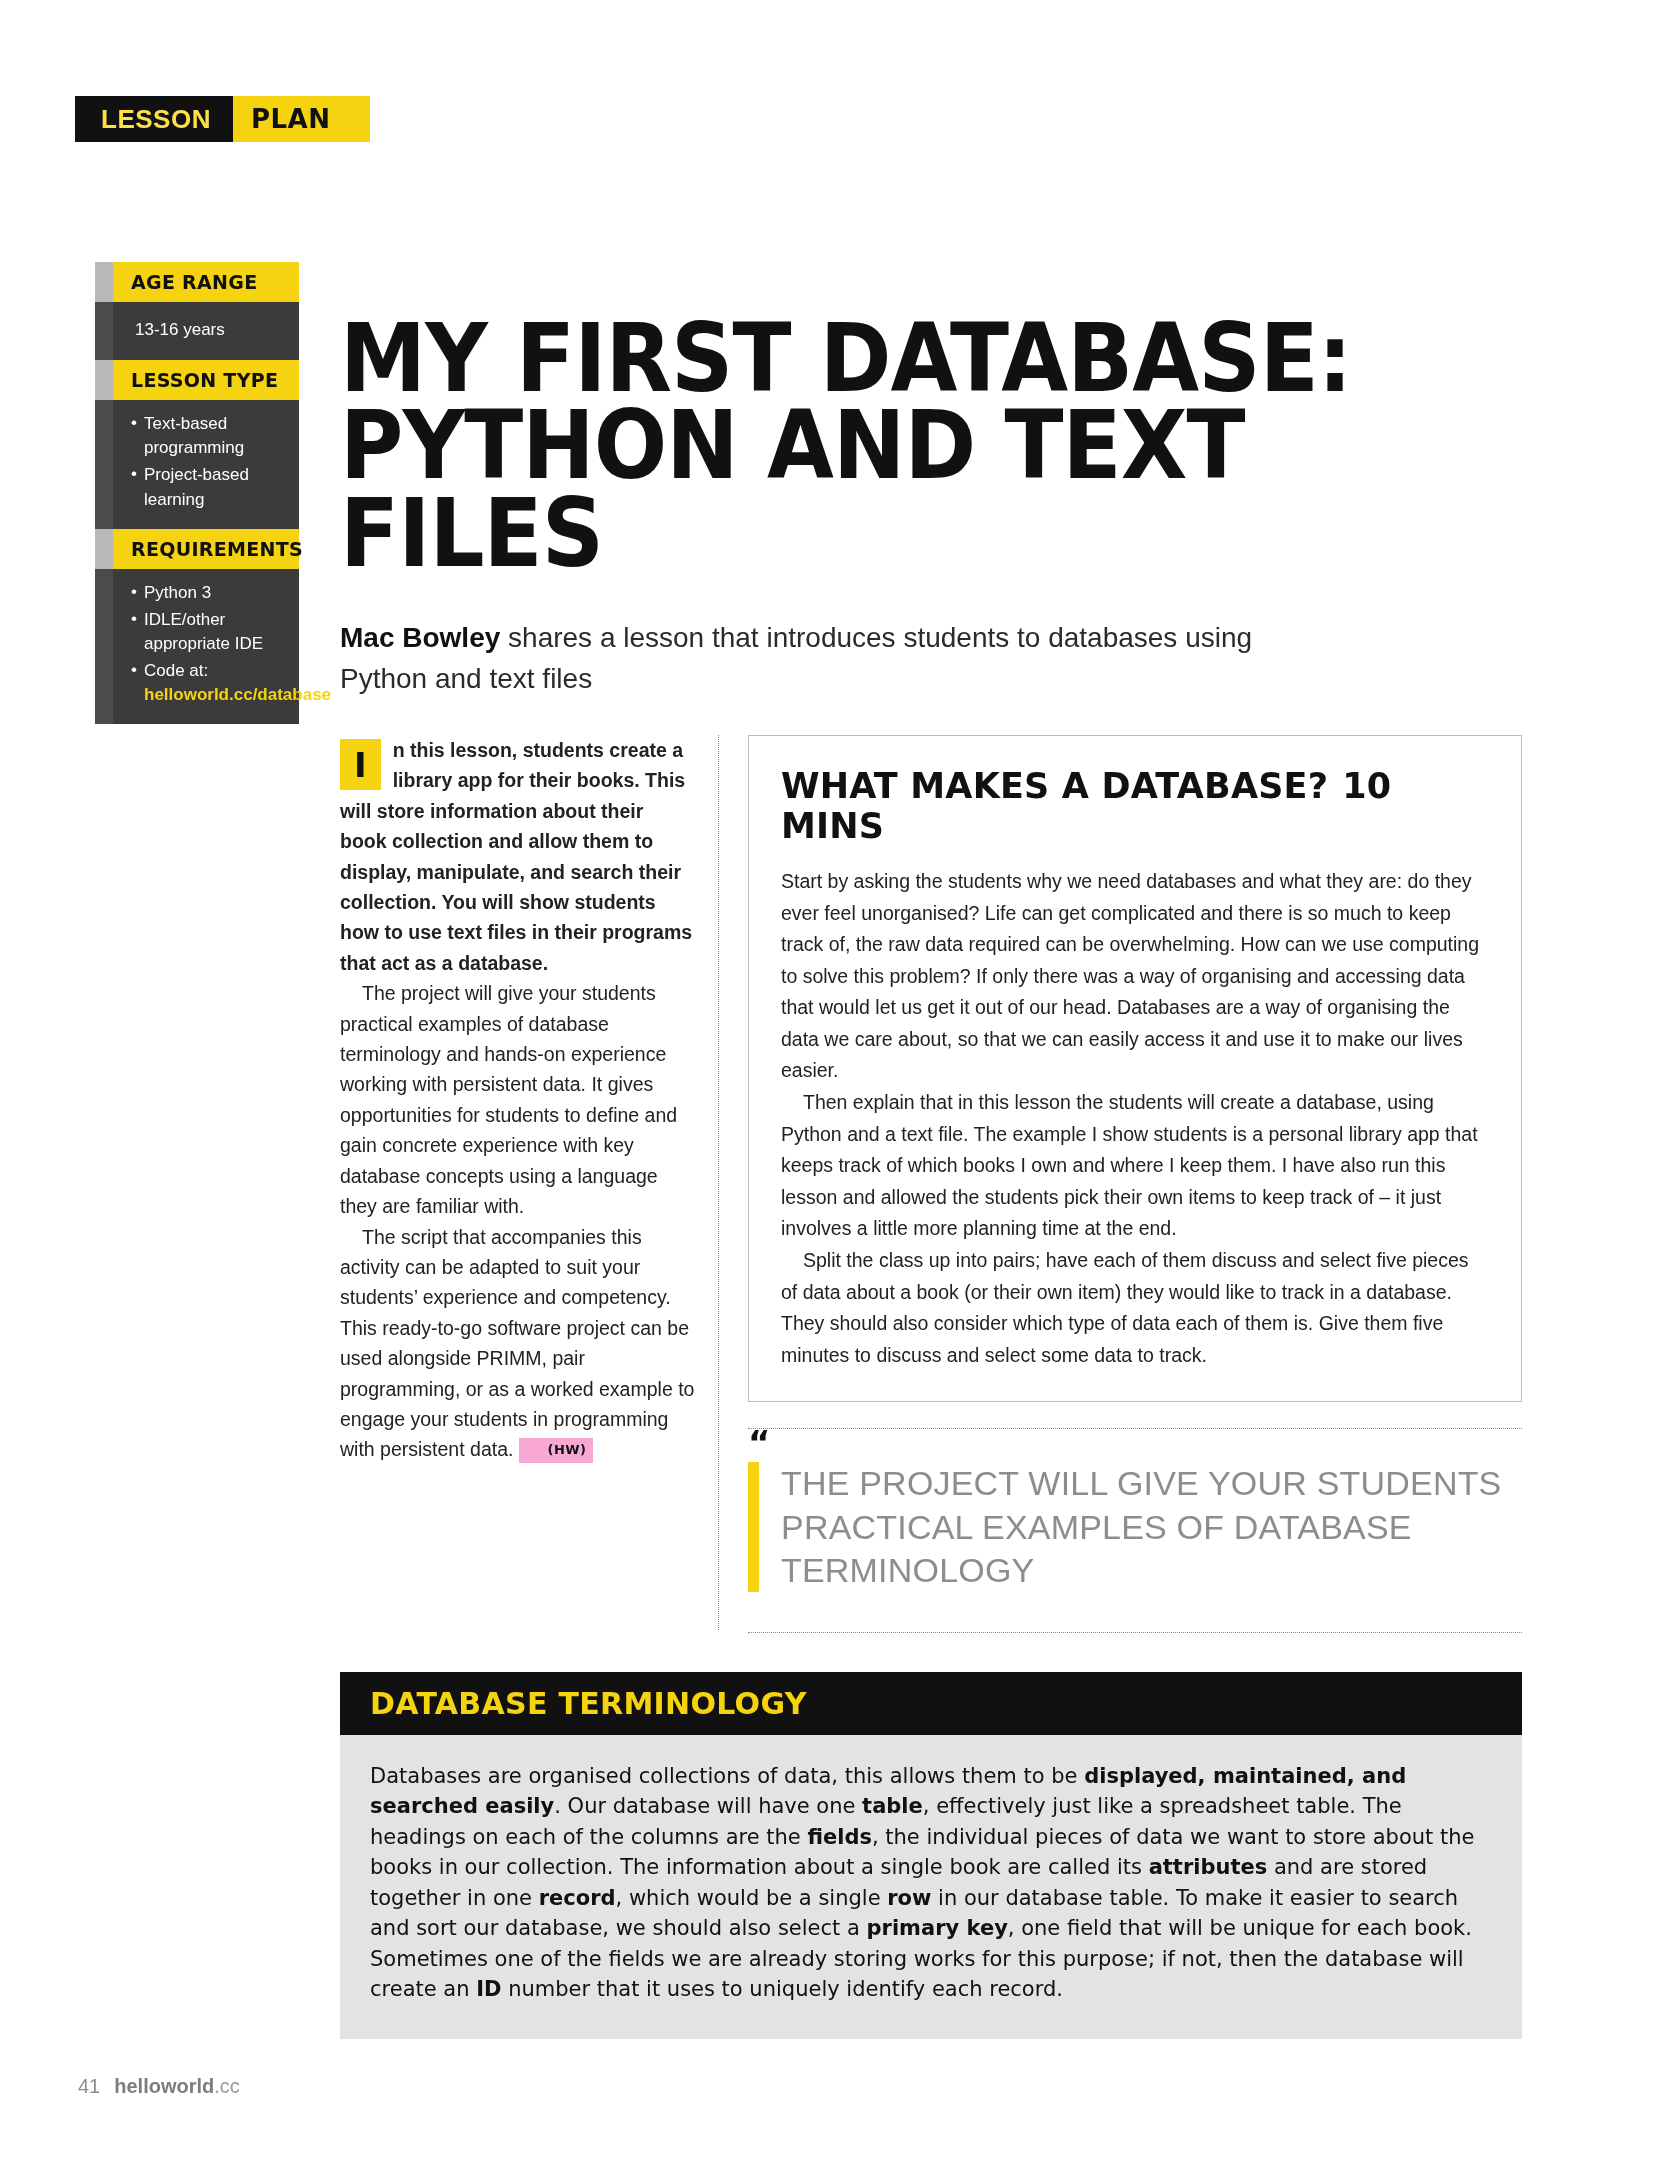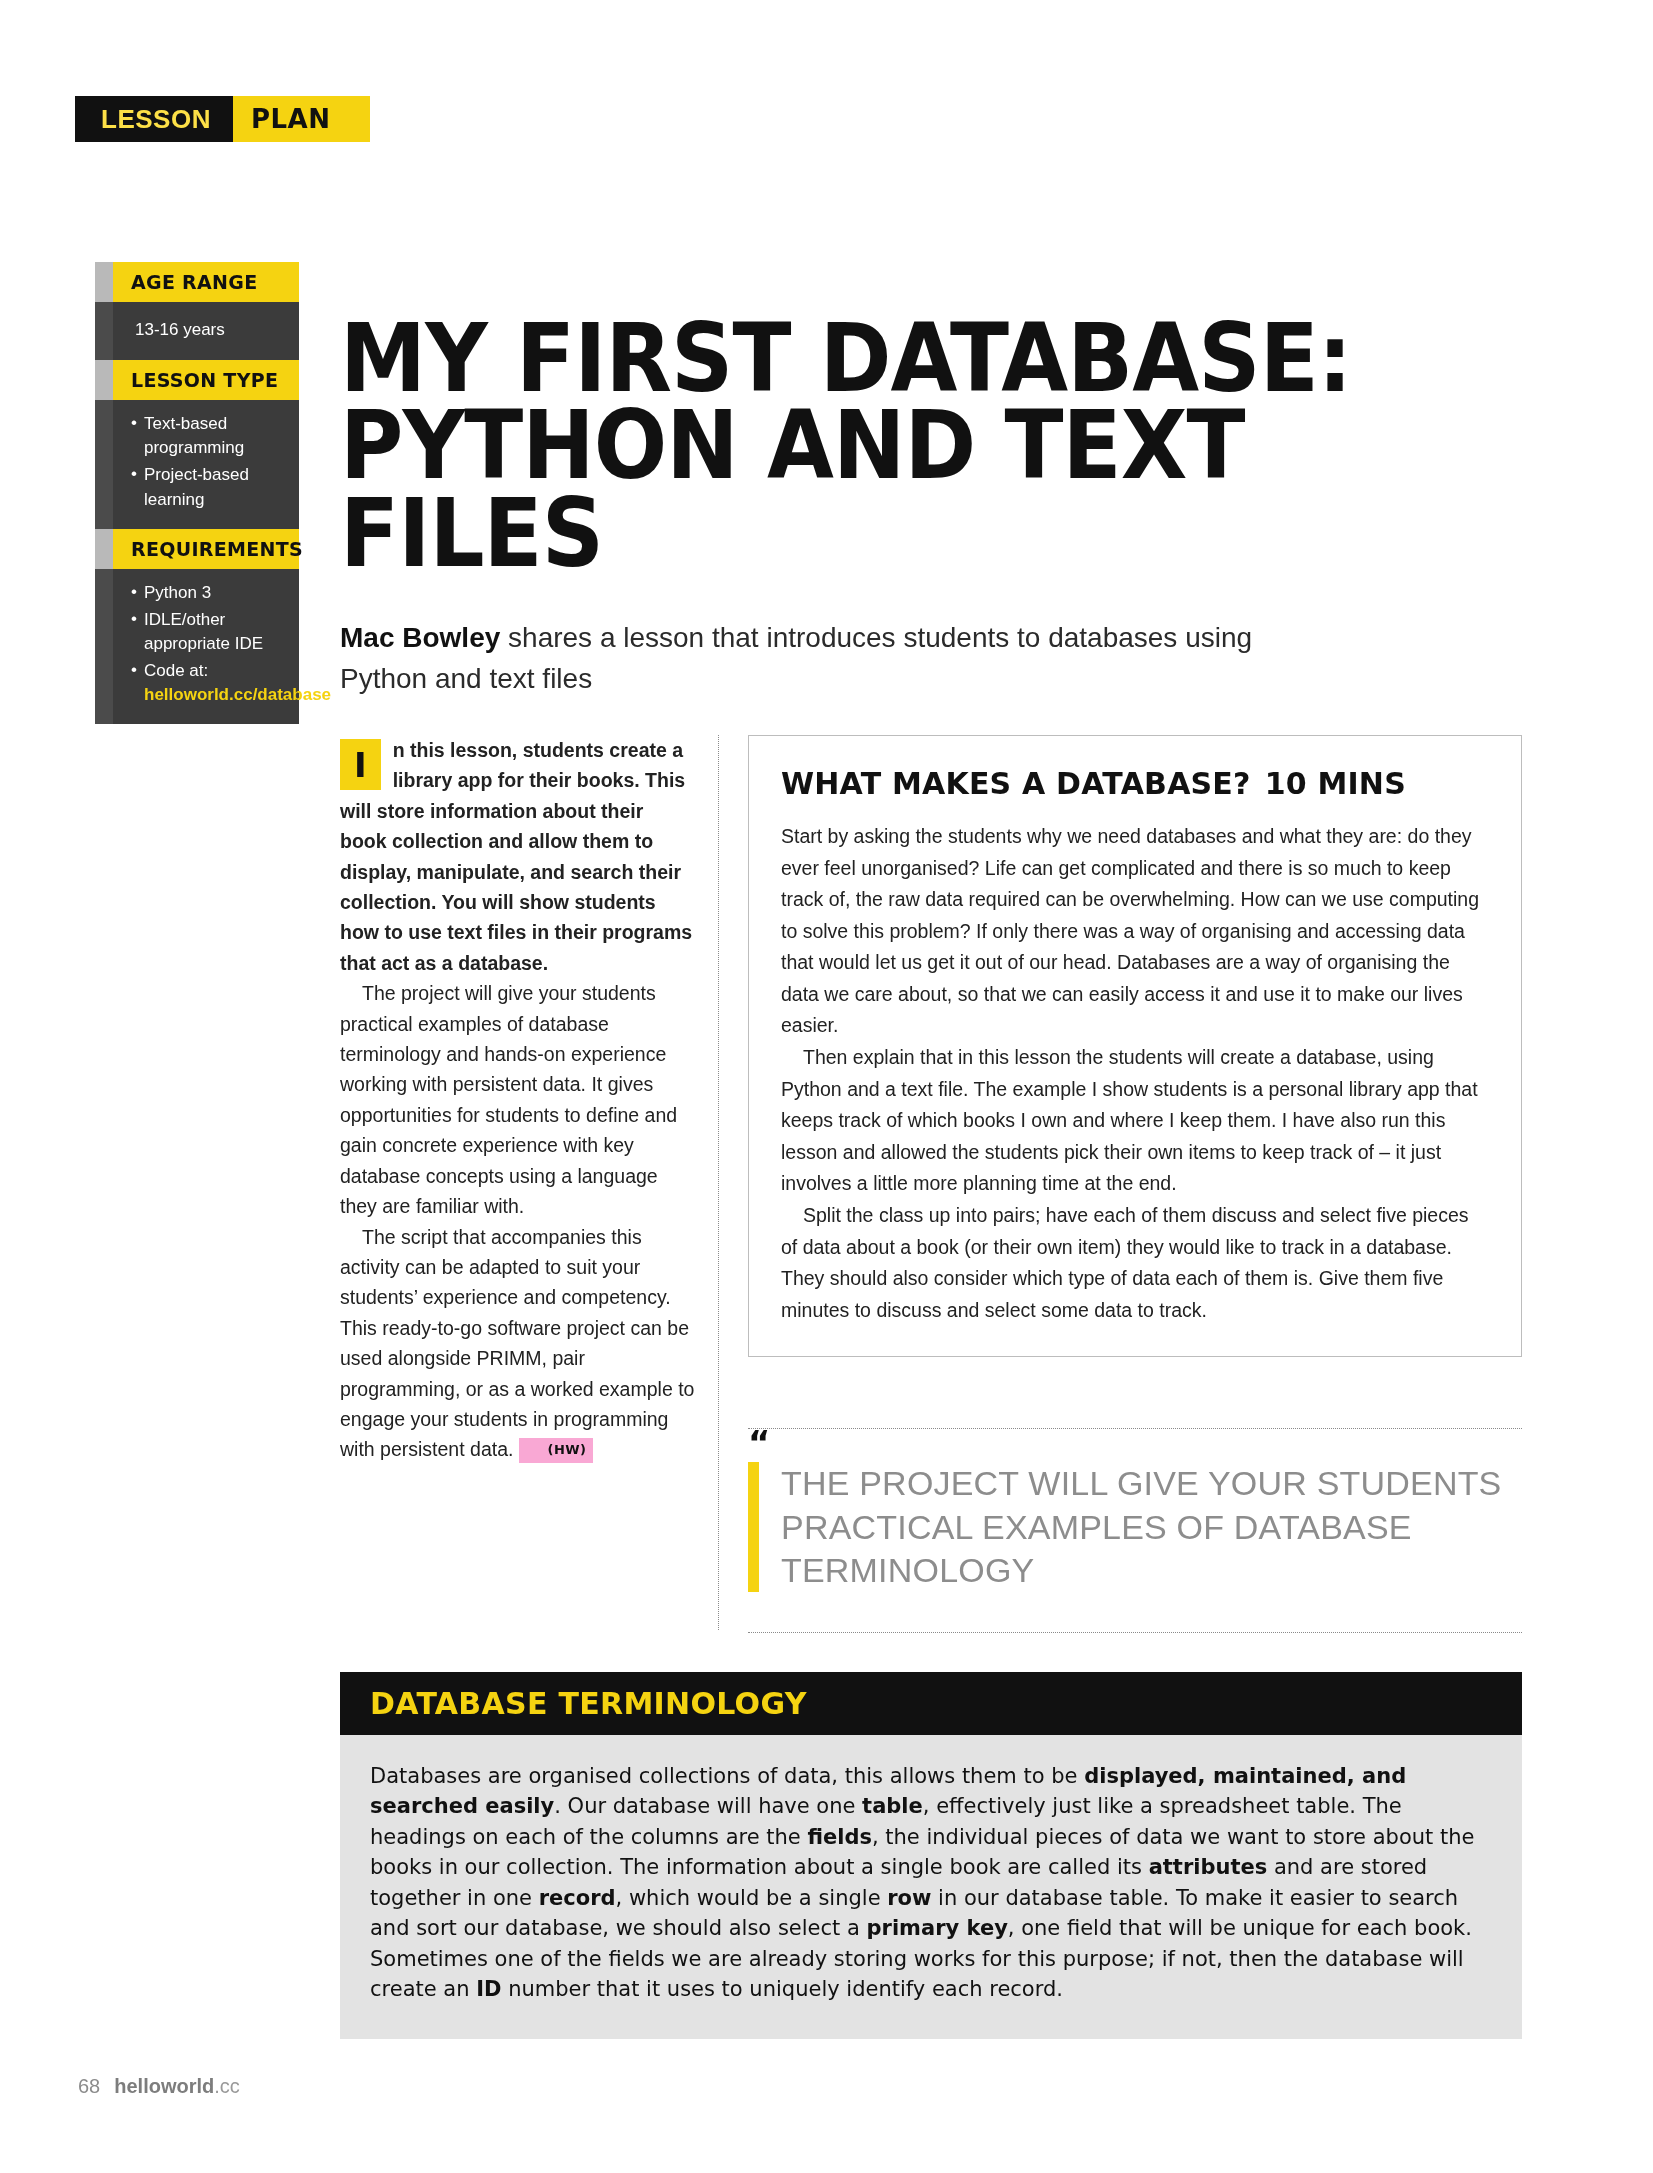--- a/index.html
+++ b/index.html
@@ -209,21 +209,21 @@
     left: 748px;
     top: 735px;
     width: 774px;
     border: 1px solid #bdbdbd;
     padding: 30px 34px 30px 32px;
     box-sizing: border-box;
   }
   .panel h2 {
     margin: 0 0 20px 0;
     font-family: "DejaVu Sans", sans-serif;
-    font-size: 30px;
+    font-size: 35px;
     font-weight: bold;
     letter-spacing: 0.2px;
     color: #111111;
   }
   .panel h2 .mins {
     font-weight: bold;
     margin-left: 14px;
   }
   .panel p {
     margin: 0;
@@ -398,14 +398,14 @@
   <div class="pq-text">THE PROJECT WILL GIVE YOUR STUDENTS PRACTICAL EXAMPLES OF DATABASE TERMINOLOGY</div>
 </div>
 <div class="quote-sep-bottom"></div>
 
 <div class="term-box">
   <div class="term-head">DATABASE TERMINOLOGY</div>
   <div class="term-body" id="terminology-body"><span>Databases are organised collections of data, this allows them to be </span><b>displayed, maintained, and searched easily</b><span>. Our database will have one </span><b>table</b><span>, effectively just like a spreadsheet table. The headings on each of the columns are the </span><b>fields</b><span>, the individual pieces of data we want to store about the books in our collection. The information about a single book are called its </span><b>attributes</b><span> and are stored together in one </span><b>record</b><span>, which would be a single </span><b>row</b><span> in our database table. To make it easier to search and sort our database, we should also select a </span><b>primary key</b><span>, one field that will be unique for each book. Sometimes one of the fields we are already storing works for this purpose; if not, then the database will create an </span><b>ID</b><span> number that it uses to uniquely identify each record.</span></div>
 </div>
 
 <div class="footer">
-  <span class="pg">68</span><span class="site"><b>helloworld</b><span>.cc</span></span>
+  <span class="pg">41</span><span class="site"><b>helloworld</b><span>.cc</span></span>
 </div>
 
 </body></html>

